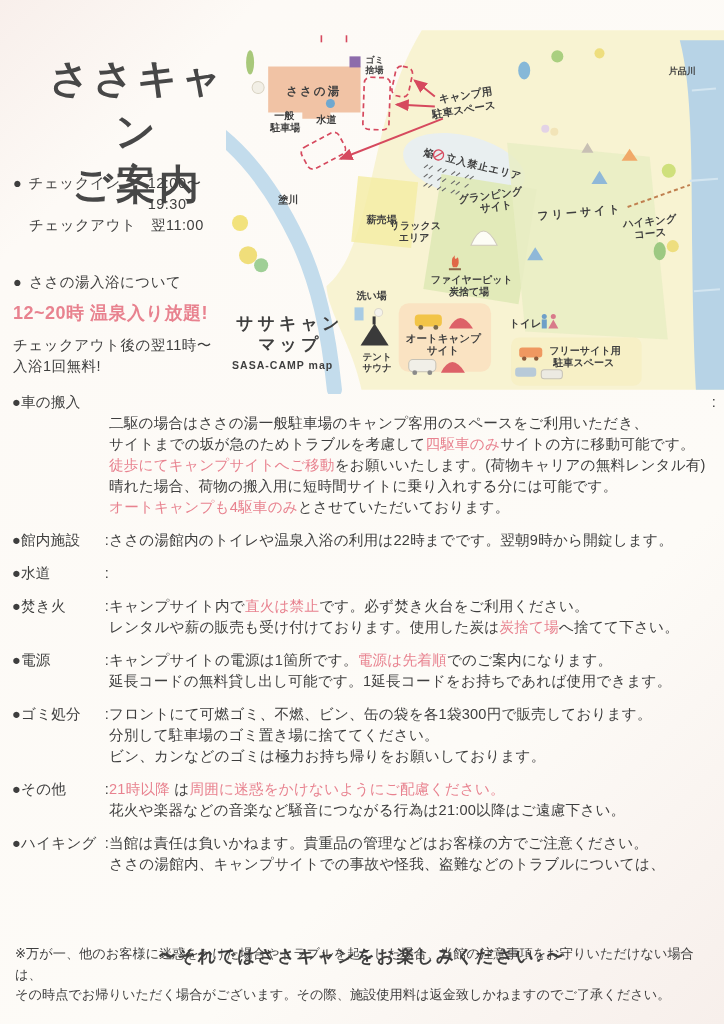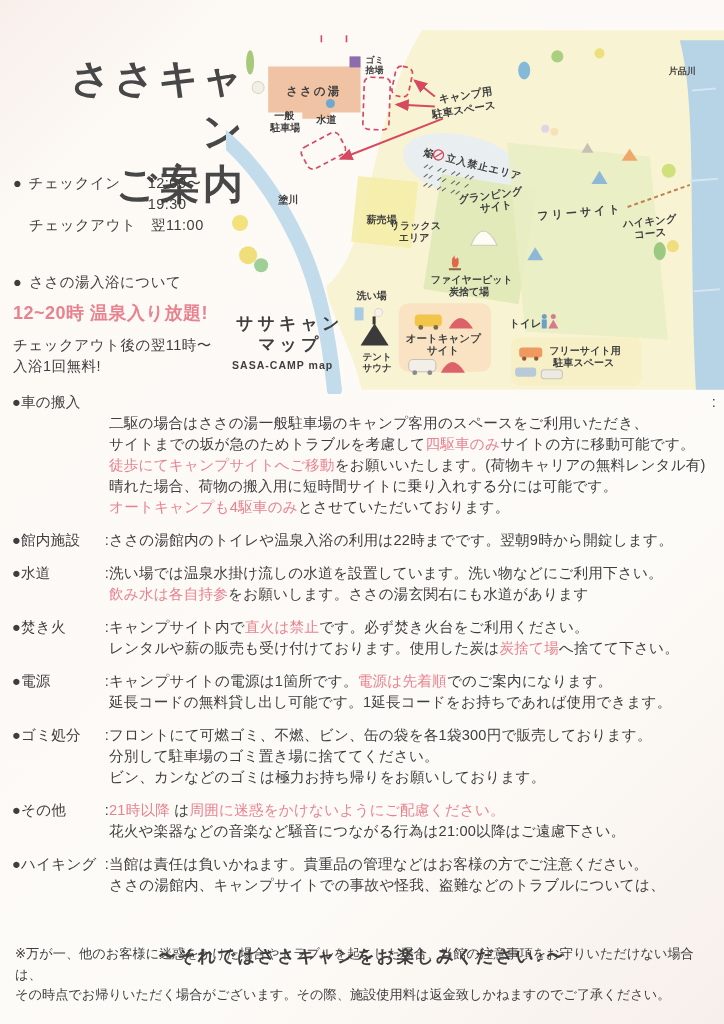--- a/index.html
+++ b/index.html
@@ -7,21 +7,21 @@
     width:724px;height:1024px;overflow:hidden;
     font-family:"Liberation Sans","DejaVu Sans",sans-serif;
     color:#3e3e3e;
     background:linear-gradient(135deg,#f8efeb 0%,#fdfaf6 15%,#fdfbf7 70%,#f7efeb 100%);
   }
   .page{position:relative;width:724px;height:1024px;}
   
   .doc-title{
     position:absolute;left:28px;top:52px;width:218px;
     font-size:40px;font-weight:700;color:#474747;
-    text-align:right;line-height:1.32;letter-spacing:3px;
+    text-align:center;line-height:1.32;letter-spacing:3px;
   }
   .info{position:absolute;left:13px;top:173px;width:225px;font-size:14.5px;letter-spacing:.5px;color:#3e3e3e;}
   .info-row{display:flex;line-height:21px;}
   .info-row .blt{width:16px;}
   .info-row .lab{width:122px;}
   .bath-head{margin-top:36px;display:flex;line-height:21px;}
   .bath-head .blt{width:16px;}
   .bath-hot{margin-top:8px;font-size:18px;font-weight:700;color:#e8828f;letter-spacing:.5px;}
   .bath-note{margin-top:10px;line-height:21px;}
   
@@ -278,24 +278,20 @@
         <div class="sec-body">
           <div class="sec-line"><span>ささの湯館内のトイレや温泉入浴の利用は22時までです。翌朝9時から開錠します。</span></div>
         </div>
       </div>
       <div class="section">
         <div class="sec-label">
           <span class="blt">●</span>
           <span class="lbl">水道</span>
           <span class="colon">:</span>
         </div>
-        <div class="sec-body">
-          <div class="sec-line"><span>洗い場では温泉水掛け流しの水道を設置しています。洗い物などにご利用下さい。</span></div>
-          <div class="sec-line"><span class="pk">飲み水は各自持参</span><span>をお願いします。ささの湯玄関右にも水道があります</span></div>
-        </div>
       </div>
       <div class="section">
         <div class="sec-label">
           <span class="blt">●</span>
           <span class="lbl">焚き火</span>
           <span class="colon">:</span>
         </div>
         <div class="sec-body">
           <div class="sec-line"><span>キャンプサイト内で</span><span class="pk">直火は禁止</span><span>です。必ず焚き火台をご利用ください。</span></div>
           <div class="sec-line"><span>レンタルや薪の販売も受け付けております。使用した炭は</span><span class="pk">炭捨て場</span><span>へ捨てて下さい。</span></div>

